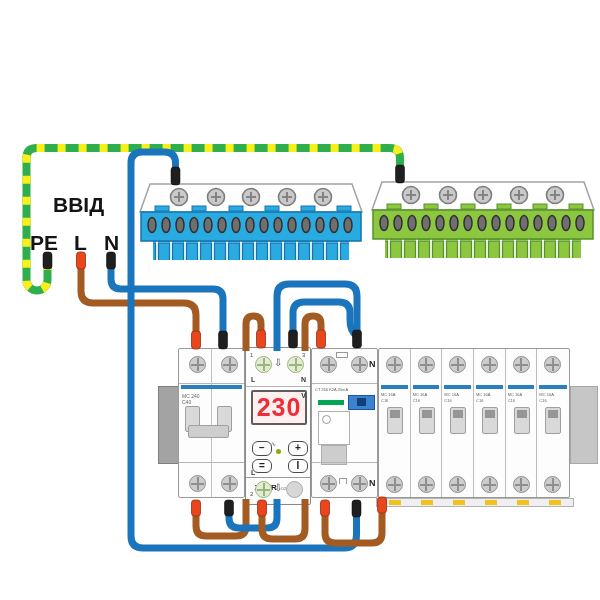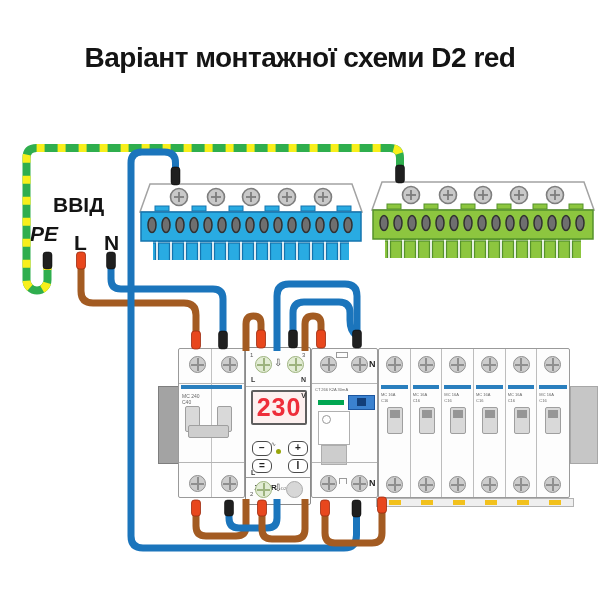--- a/index.html
+++ b/index.html
@@ -46,24 +46,23 @@
   .znum{position:absolute;font-size:6px;color:#555;}
   .zarrow{position:absolute;font-size:10px;color:#444;line-height:10px;}
   .busbar{position:absolute;}
   .nlbl{position:absolute;font-size:9px;font-weight:bold;color:#222;}
 </style>
 </head>
 <body>
 
 <div id="stage">
 
-  <div class="abs" id="title">Варіант монтажної схеми D2 red</div>
 
   <div class="abs inlabel" style="left:53px;top:193px;">ВВІД</div>
-  <div class="abs inlabel" style="left:30px;top:222px;font-style:italic;">PE</div>
+  <div class="abs inlabel" style="left:30px;top:231px;">PE</div>
   <div class="abs inlabel" style="left:74px;top:231px;">L</div>
   <div class="abs inlabel" style="left:104px;top:231px;">N</div>
 
   <div class="rail" style="left:158px;top:386px;width:22px;height:78px;background:#a3a3a3;border:1px solid #7e7e7e;"></div>
   <div class="rail" style="left:570px;top:386px;width:28px;height:78px;background:#c6c6c6;border:1px solid #a7a7a7;"></div>
 
   <svg class="busbar" style="left:139px;top:183px;" width="224" height="78">
     <defs>
       <pattern id="holes" x="6" y="0" width="14" height="28" patternUnits="userSpaceOnUse">
         <ellipse cx="7" cy="14" rx="4" ry="7.5" fill="#6f6f6f" stroke="#303030" stroke-width="1.5"></ellipse>

